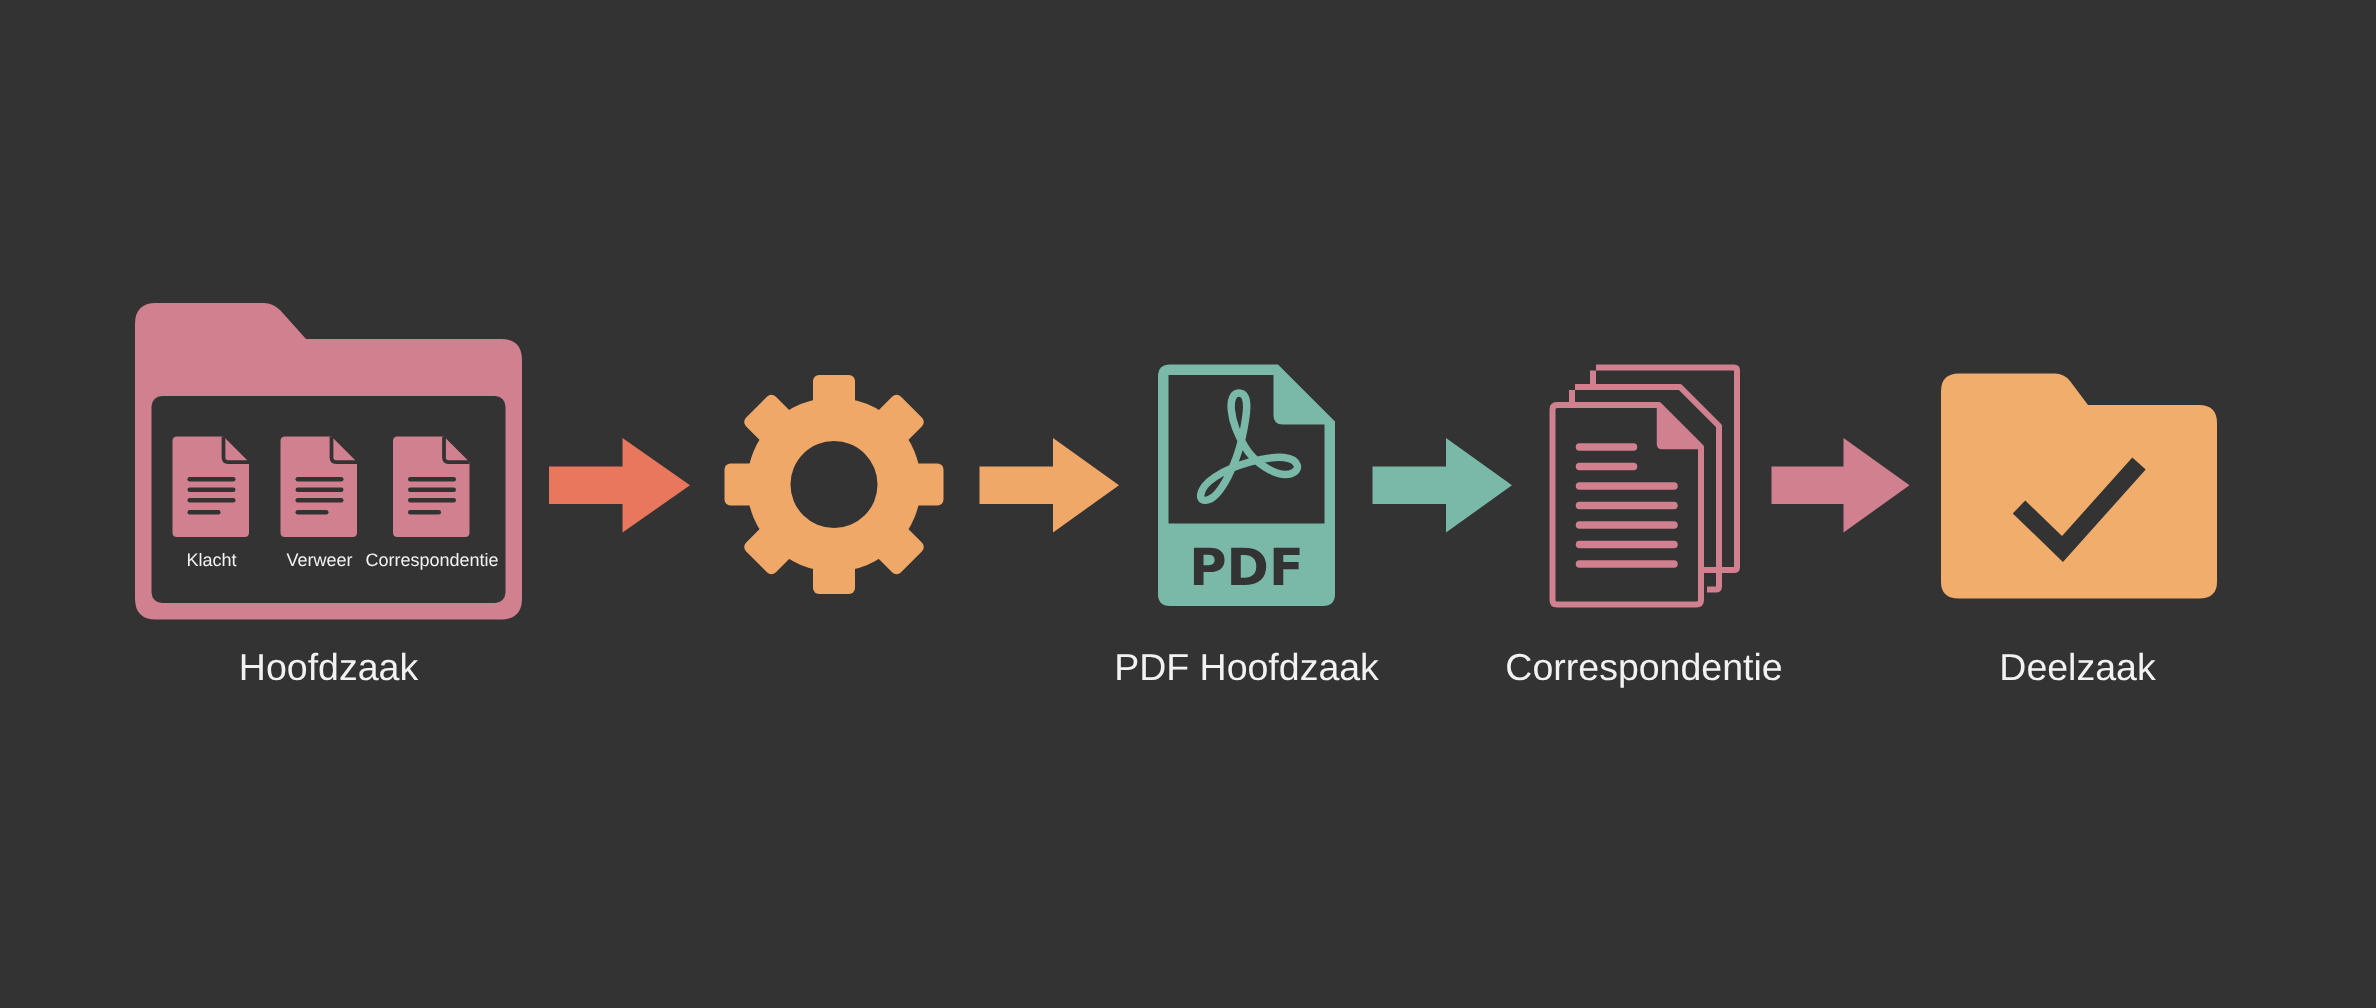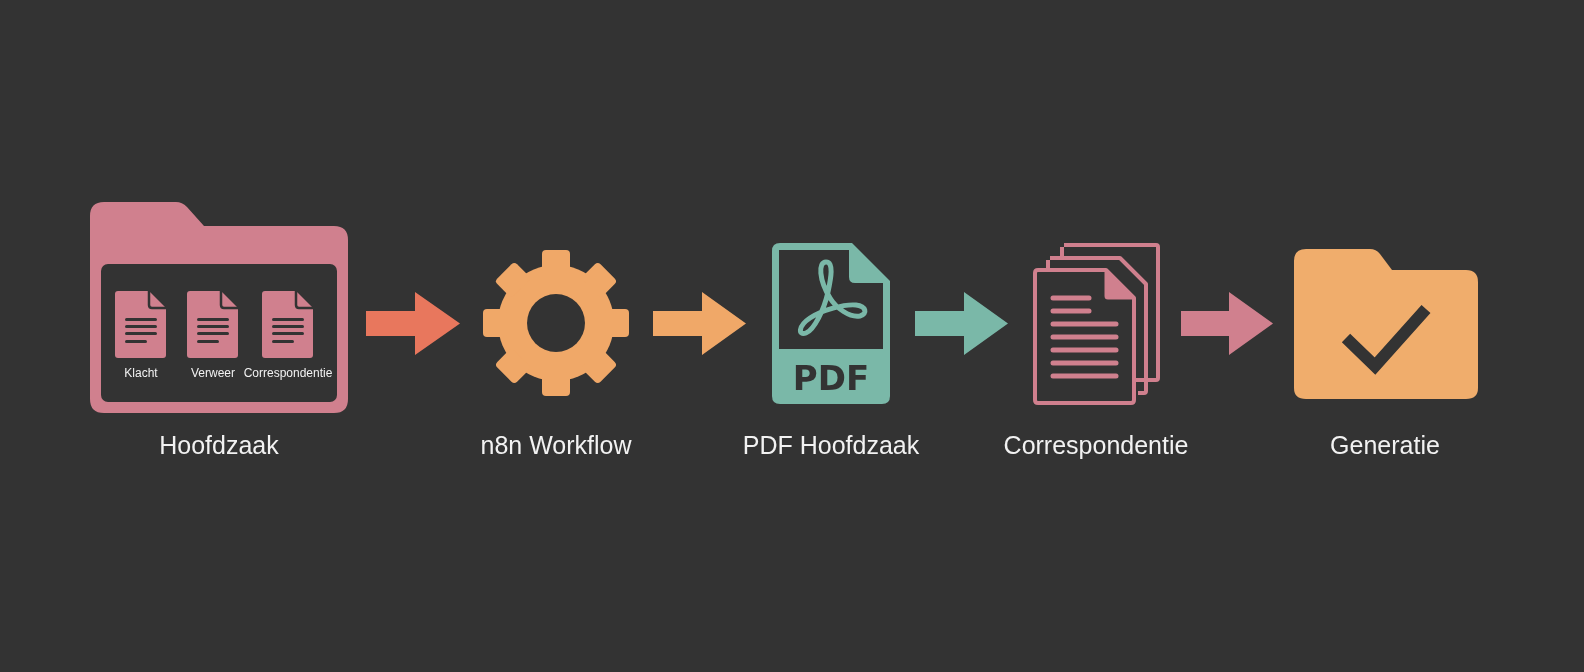--- a/index.html
+++ b/index.html
@@ -120,17 +120,16 @@
 
     <path d="M1181 311 H1229 V292 L1273 323.5 L1229 355 V336 H1181 Z" fill="#d0808e"></path>
 
     <g>
       <path d="M1306 249 H1370 Q1376 249 1380 254 L1392 270 H1466 Q1478 270 1478 282 V388 Q1478 399 1466 399 H1306 Q1294 399 1294 388 V261 Q1294 249 1306 249 Z" fill="#f0ad6c"></path>
       <path d="M1346 338 L1375 366 L1426 309" fill="none" stroke="#333333" stroke-width="12" stroke-linejoin="miter"></path>
     </g>
   </svg>
 
   <div class="node-label" style="left:219px">Hoofdzaak</div>
-  <div class="node-label" style="left:556px">n8n Workflow</div>
   <div class="node-label" style="left:831px">PDF Hoofdzaak</div>
   <div class="node-label" style="left:1096px">Correspondentie</div>
-  <div class="node-label" style="left:1385px">Generatie</div>
+  <div class="node-label" style="left:1385px">Deelzaak</div>
 </div>
 
 </body></html>

